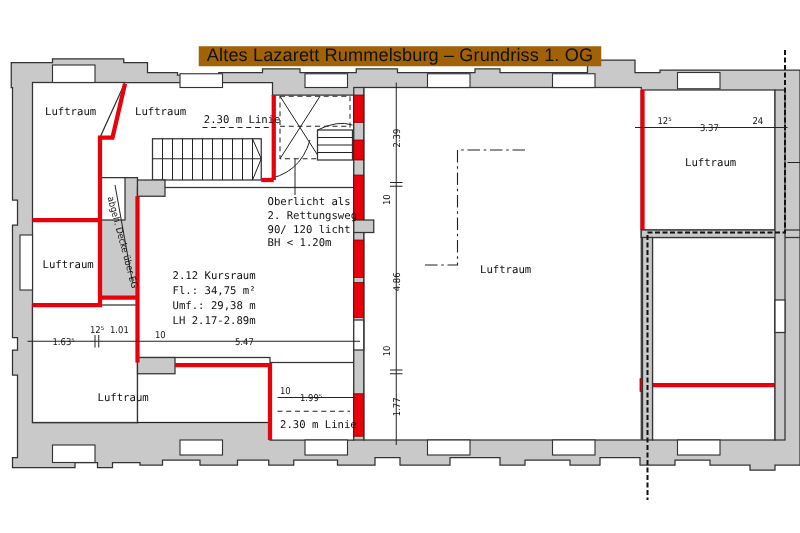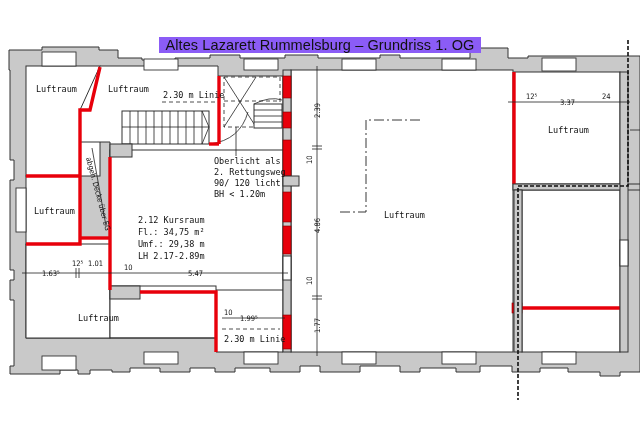--- a/index.html
+++ b/index.html
@@ -1,19 +1,19 @@
 <!DOCTYPE html>
 <html><head>
 <meta charset="utf-8">
 <style>
   html, body { margin:0; padding:0; background:#ffffff; }
   body { width:640px; height:426px; overflow:hidden; position:relative; font-family:"DejaVu Sans Mono", monospace; }
   #plan { position:absolute; left:0; top:0; width:640px; height:426px; }
   .title { position:absolute; left:0; top:37px; width:640px; text-align:center; font-family:"Liberation Sans", sans-serif; font-size:14.5px; color:#111; letter-spacing:0.1px; }
-  .title span { background:#8b5cf6; padding:0 6px; }
+  .title span { background:#a16207; padding:0 6px; }
   .wall { fill:#c9c9c9; stroke:#333; stroke-width:1; }
   .room { fill:#ffffff; stroke:#333; stroke-width:1; }
   .red { fill:#e8000b; stroke:#7a0000; stroke-width:0.6; }
   .redline { stroke:#e8000b; stroke-width:3.4; fill:none; }
   .thin { stroke:#222; stroke-width:0.8; fill:none; }
   .dash { stroke:#222; stroke-width:0.8; fill:none; stroke-dasharray:4 3; }
   .dashdot { stroke:#222; stroke-width:0.9; fill:none; stroke-dasharray:10 3 2 3; }
   .boldDash { stroke:#111; stroke-width:1.6; fill:none; stroke-dasharray:4 2; }
   .win { fill:#ffffff; stroke:#333; stroke-width:0.9; }
   .lbl { font-family:"DejaVu Sans Mono", monospace; font-size:8.5px; fill:#111; }

